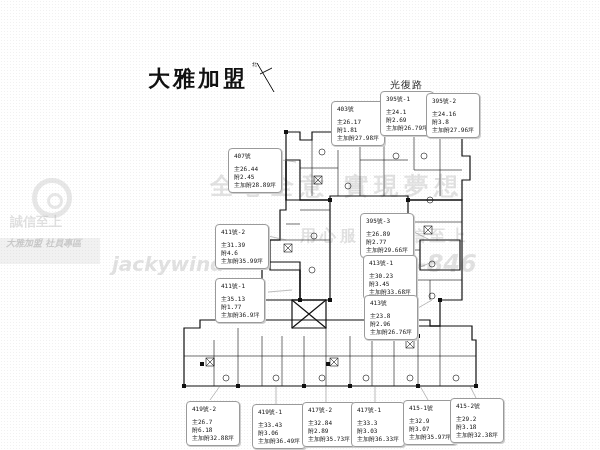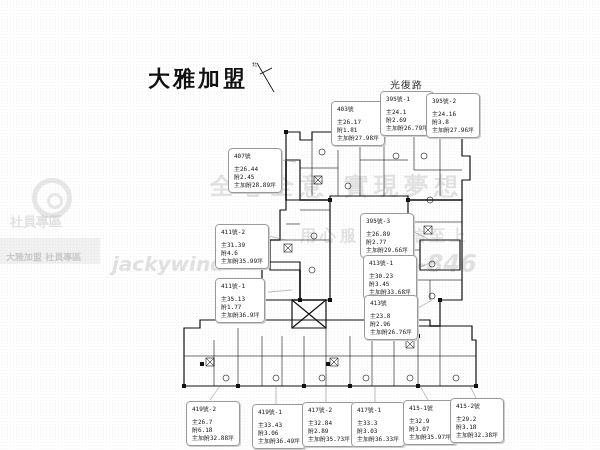--- a/index.html
+++ b/index.html
@@ -58,23 +58,23 @@
     background: rgba(200,200,200,0.25);
   }
 </style>
 </head>
 <body>
 
 <div id="stage">
   <div class="bg-dither"></div>
 
   <div class="wm-logo"></div>
-  <div class="wm" style="left:10px;top:213px;font-size:13px;">社員專區</div>
+  <div class="wm" style="left:10px;top:213px;font-size:13px;">誠信至上</div>
   <div class="wm-band"></div>
-  <div class="wm" style="left:6px;top:251px;font-size:9px;color:rgba(150,150,150,0.45);">大雅加盟 社員專區</div>
+  <div class="wm" style="left:6px;top:237px;font-size:9px;color:rgba(150,150,150,0.45);font-style:italic;">大雅加盟 社員專區</div>
   <div class="wm" style="left:210px;top:170px;font-size:24px;letter-spacing:6px;">全心全意 實現夢想</div>
   <div class="wm" style="left:300px;top:226px;font-size:16px;letter-spacing:4px;">用心服務 誠信至上</div>
   <div class="wm" style="left:112px;top:252px;font-size:20px;font-style:italic;">jackywind</div>
   <div class="wm" style="left:400px;top:250px;font-size:24px;font-style:italic;">6-846</div>
 
   <svg id="plan" width="600" height="450" viewBox="0 0 600 450">
     <g fill="none" stroke="#111" stroke-width="1.2">
 
       <path d="M286 132 L300 132 L300 140 L312 140 L312 132 L338 132 L338 140 L360 140 L360 132 L384 132 L384 128 L414 128 L414 132 L440 132 L440 128 L462 128 L462 156 L470 156 L470 180 L462 180 L462 200 L408 200 L408 196 L330 196 L330 200 L286 200 Z"></path>
 

